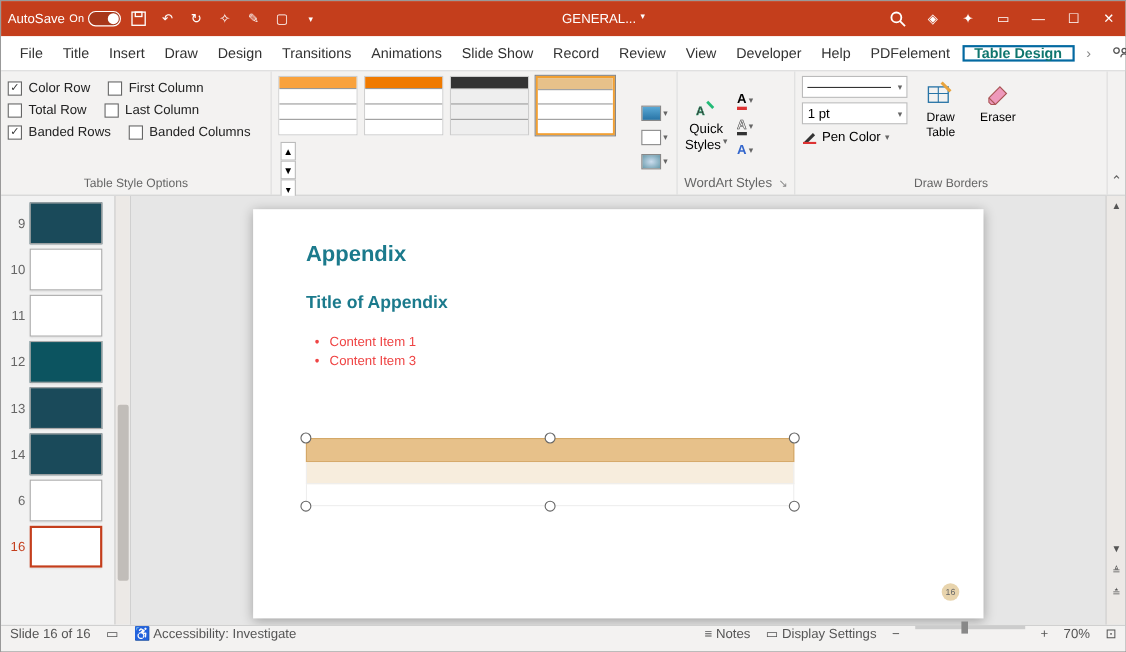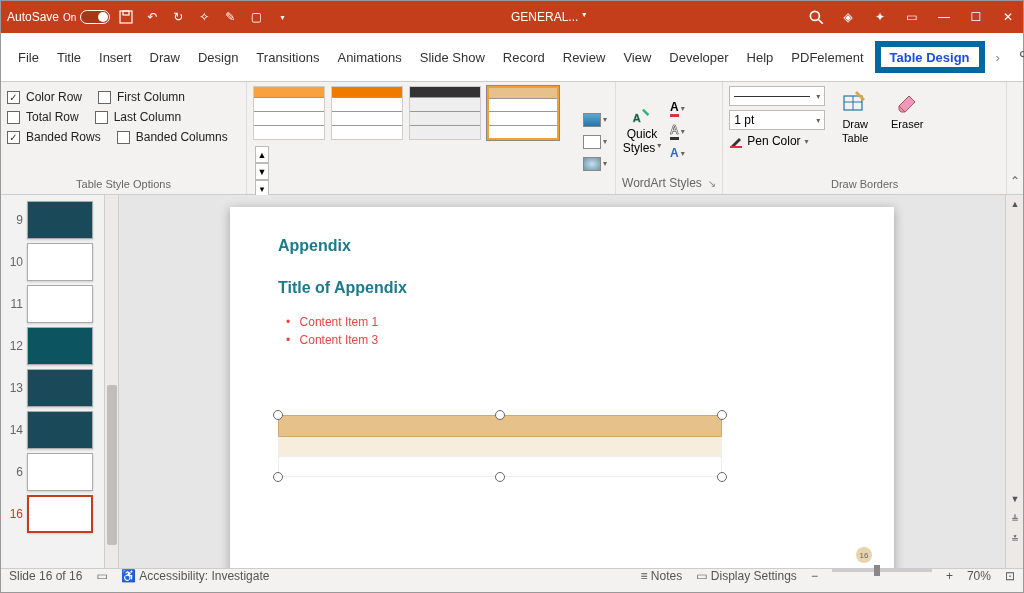--- a/index.html
+++ b/index.html
@@ -7,23 +7,23 @@
 .app{width:1024px;height:593px;display:flex;flex-direction:column;border:1px solid #999}
 .titlebar{height:32px;background:#c43e1c;color:#fff;display:flex;align-items:center;padding:0 6px;gap:8px}
 .autosave{display:flex;align-items:center;gap:4px;font-size:11px}
 .toggle{width:30px;height:14px;background:#a8371a;border-radius:8px;border:1px solid #fff;position:relative}
 .toggle::after{content:"";position:absolute;right:1px;top:1px;width:10px;height:10px;background:#fff;border-radius:50%}
 .qat{display:flex;align-items:center;gap:10px}
 .qat-icon{width:16px;height:16px;color:#fff;display:flex;align-items:center;justify-content:center}
 .tb-title{flex:1;text-align:center;font-size:12px;display:flex;justify-content:center;gap:4px}
 .tb-right{display:flex;align-items:center;gap:14px}
 .win-btn{width:18px;height:18px;display:flex;align-items:center;justify-content:center}
-.tabs{height:49px;background:#fff;display:flex;align-items:stretch;padding:0 8px;border-bottom:1px solid #ccc}
+.tabs{height:32px;background:#fff;display:flex;align-items:stretch;padding:0 8px;border-bottom:1px solid #ccc}
 .tab{padding:0 9px;display:flex;align-items:center;color:#333;font-size:13px;cursor:pointer;white-space:nowrap}
-.tab.active-box{border:6px solid #0369a1;color:#1d4ed8;font-weight:600;margin:8px 2px}
+.tab.active-box{border:2px solid #0369a1;color:#0f766e;font-weight:600;margin:8px 2px}
 .ribbon{height:113px;background:#f3f2f1;display:flex;border-bottom:1px solid #ccc}
 .rgroup{display:flex;flex-direction:column;border-right:1px solid #ddd;padding:4px 6px 2px}
 .rgroup-content{flex:1;display:flex;align-items:flex-start}
 .rgroup-label{font-size:11px;color:#666;text-align:center;padding:2px 0}
 .tso{display:flex;flex-direction:column;gap:6px;padding-top:4px}
 .tso-row{display:flex;gap:16px}
 .cb{display:flex;align-items:center;gap:6px;font-size:12px;color:#222;cursor:pointer}
 .cb-box{width:13px;height:13px;border:1px solid #666;background:#fff;display:flex;align-items:center;justify-content:center;font-size:10px;color:#333}
 .styles-gallery{display:flex;gap:6px;align-items:center;flex-wrap:wrap;width:320px}
 .style-tile{width:72px;height:54px;border:1px solid #ccc;background:#fff;display:flex;flex-direction:column;cursor:pointer}
@@ -58,21 +58,21 @@
 .tnum{width:16px;font-size:12px;color:#666;text-align:right}
 .tnum.cur{color:#c43e1c}
 .thumb{width:66px;height:38px;background:#fff;border:1px solid #aaa;box-shadow:0 1px 2px rgba(0,0,0,.15)}
 .thumb.cur{border:2px solid #c43e1c}
 .thumb.dark{background:#1a4a5a}
 .thumb.teal{background:#0c5460}
 .thumb-scroll{position:absolute;right:0;top:0;width:14px;height:100%;background:#ece9e6;border-left:1px solid #ccc}
 .thumb-scroll .handle{position:absolute;left:2px;width:10px;background:#c1bdb9;border-radius:2px}
 .canvas-area{flex:1;position:relative;display:flex;justify-content:center;align-items:flex-start;padding:12px;overflow:auto}
 .slide{width:664px;height:372px;background:#fff;box-shadow:0 2px 10px rgba(0,0,0,.3);padding:30px 48px;position:relative}
-.slide h1{color:#1b7a8c;font-size:16px;font-weight:700;margin-bottom:24px}
+.slide h1{color:#1b7a8c;font-size:20px;font-weight:700;margin-bottom:24px}
 .slide h2{color:#1b7a8c;font-size:16px;font-weight:700;margin-bottom:18px}
 .slide ul{list-style:none;padding-left:8px}
 .slide li{font-size:12px;color:#ef4444;margin-bottom:4px}
 .slide li::before{content:"• ";margin-right:6px}
 .sel-table{position:absolute;left:48px;top:208px;width:444px}
 .sel-table .thead{height:22px;background:#e7c18a;border:1px solid #d4a868}
 .sel-table .trow{height:20px;border:1px solid #eee;border-top:none}
 .sel-table .trow.alt{background:#f7eddd}
 .sel-handle{width:10px;height:10px;border:1px solid #666;background:#fff;border-radius:50%;position:absolute}
 .pagenum{position:absolute;right:22px;bottom:16px;width:16px;height:16px;border-radius:50%;background:#e8d4ad;font-size:8px;display:flex;align-items:center;justify-content:center;color:#666}

